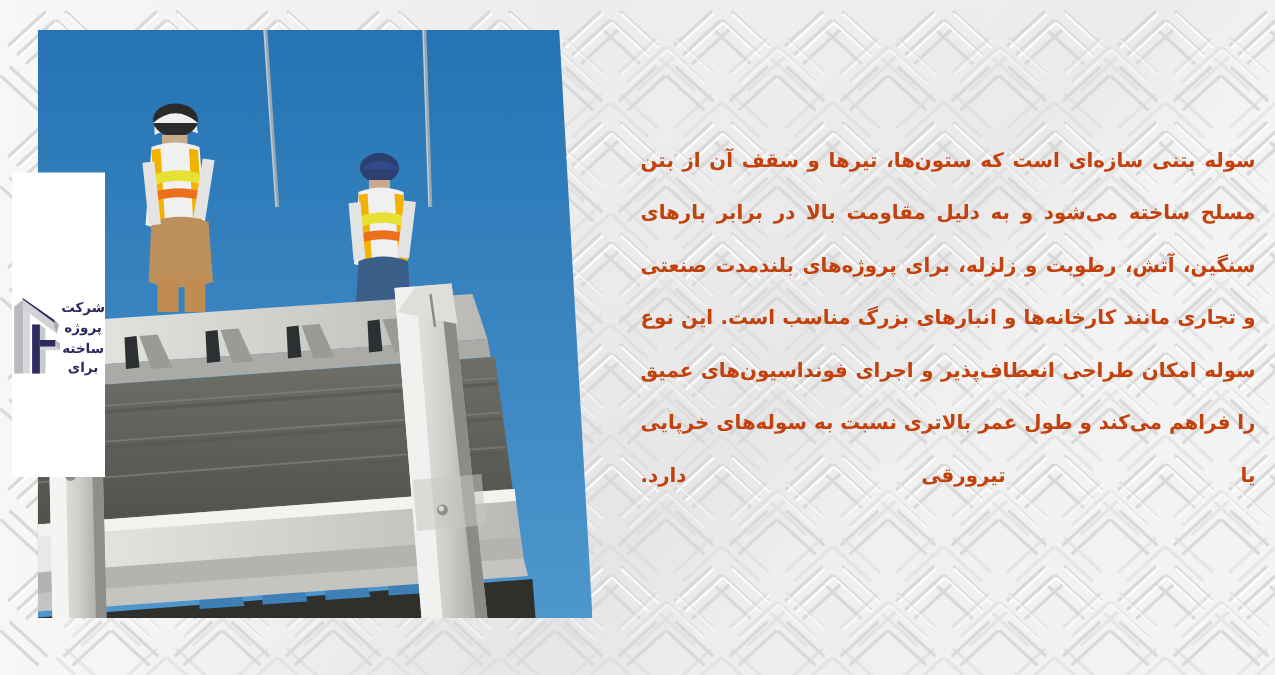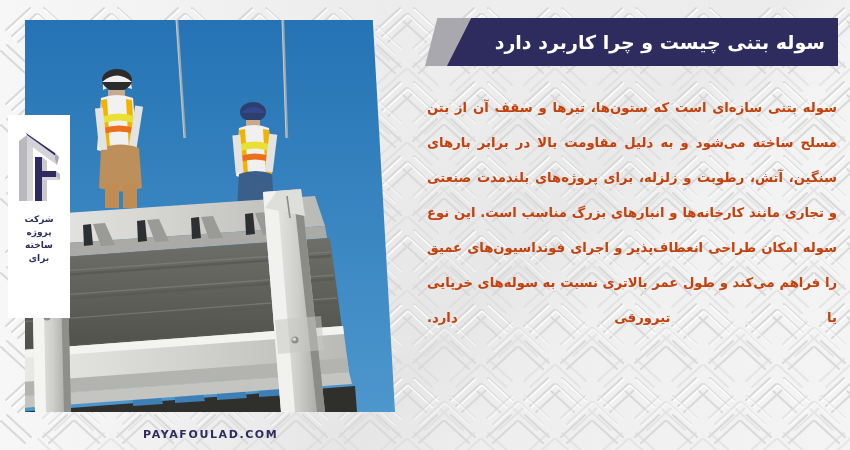--- a/index.html
+++ b/index.html
@@ -36,21 +36,21 @@
     overflow:hidden;
   }
   .photo-wrap svg{ display:block; width:370px; height:392px; }
 
   
   .logo-card{
     position:absolute;
     left:8px; top:115px;
     width:62px; height:203px;
     background:#ffffff;
-    display:flex; flex-direction:column;
+    display:flex; flex-direction:row;
     align-items:center; justify-content:flex-start;
     padding-top:12px;
     z-index:6;
   }
   .logo-mark{ width:44px; height:78px; }
   .logo-text{
     margin-top:8px;
     text-align:center;
     color:#2e2b5f;
     font-size:9px;
@@ -313,24 +313,17 @@
       <polygon points="25,50 39,50 43,53 25,53" fill="#d6d6da"></polygon>
     </svg>
     <div class="logo-text">
       <span>شرکت</span>
       <span>پروژه</span>
       <span>ساخته</span>
       <span>برای</span>
     </div>
   </div>
 
-  <div class="footer-url">PAYAFOULAD.COM</div>
-
-  <div class="title-zone">
-    <div class="title-accent"></div>
-    <div class="title-bar">
-      <div class="title-text">سوله بتنی چیست و چرا کاربرد دارد</div>
-    </div>
-  </div>
+
 
   <div class="body-copy">سوله بتنی سازه‌ای است که ستون‌ها، تیرها و سقف آن از بتن مسلح ساخته می‌شود و به دلیل مقاومت بالا در برابر بارهای سنگین، آتش، رطوبت و زلزله، برای پروژه‌های بلندمدت صنعتی و تجاری مانند کارخانه‌ها و انبارهای بزرگ مناسب است. این نوع سوله امکان طراحی انعطاف‌پذیر و اجرای فونداسیون‌های عمیق را فراهم می‌کند و طول عمر بالاتری نسبت به سوله‌های خرپایی یا تیرورقی دارد.</div>
 
 </div>
 
 </body></html>

